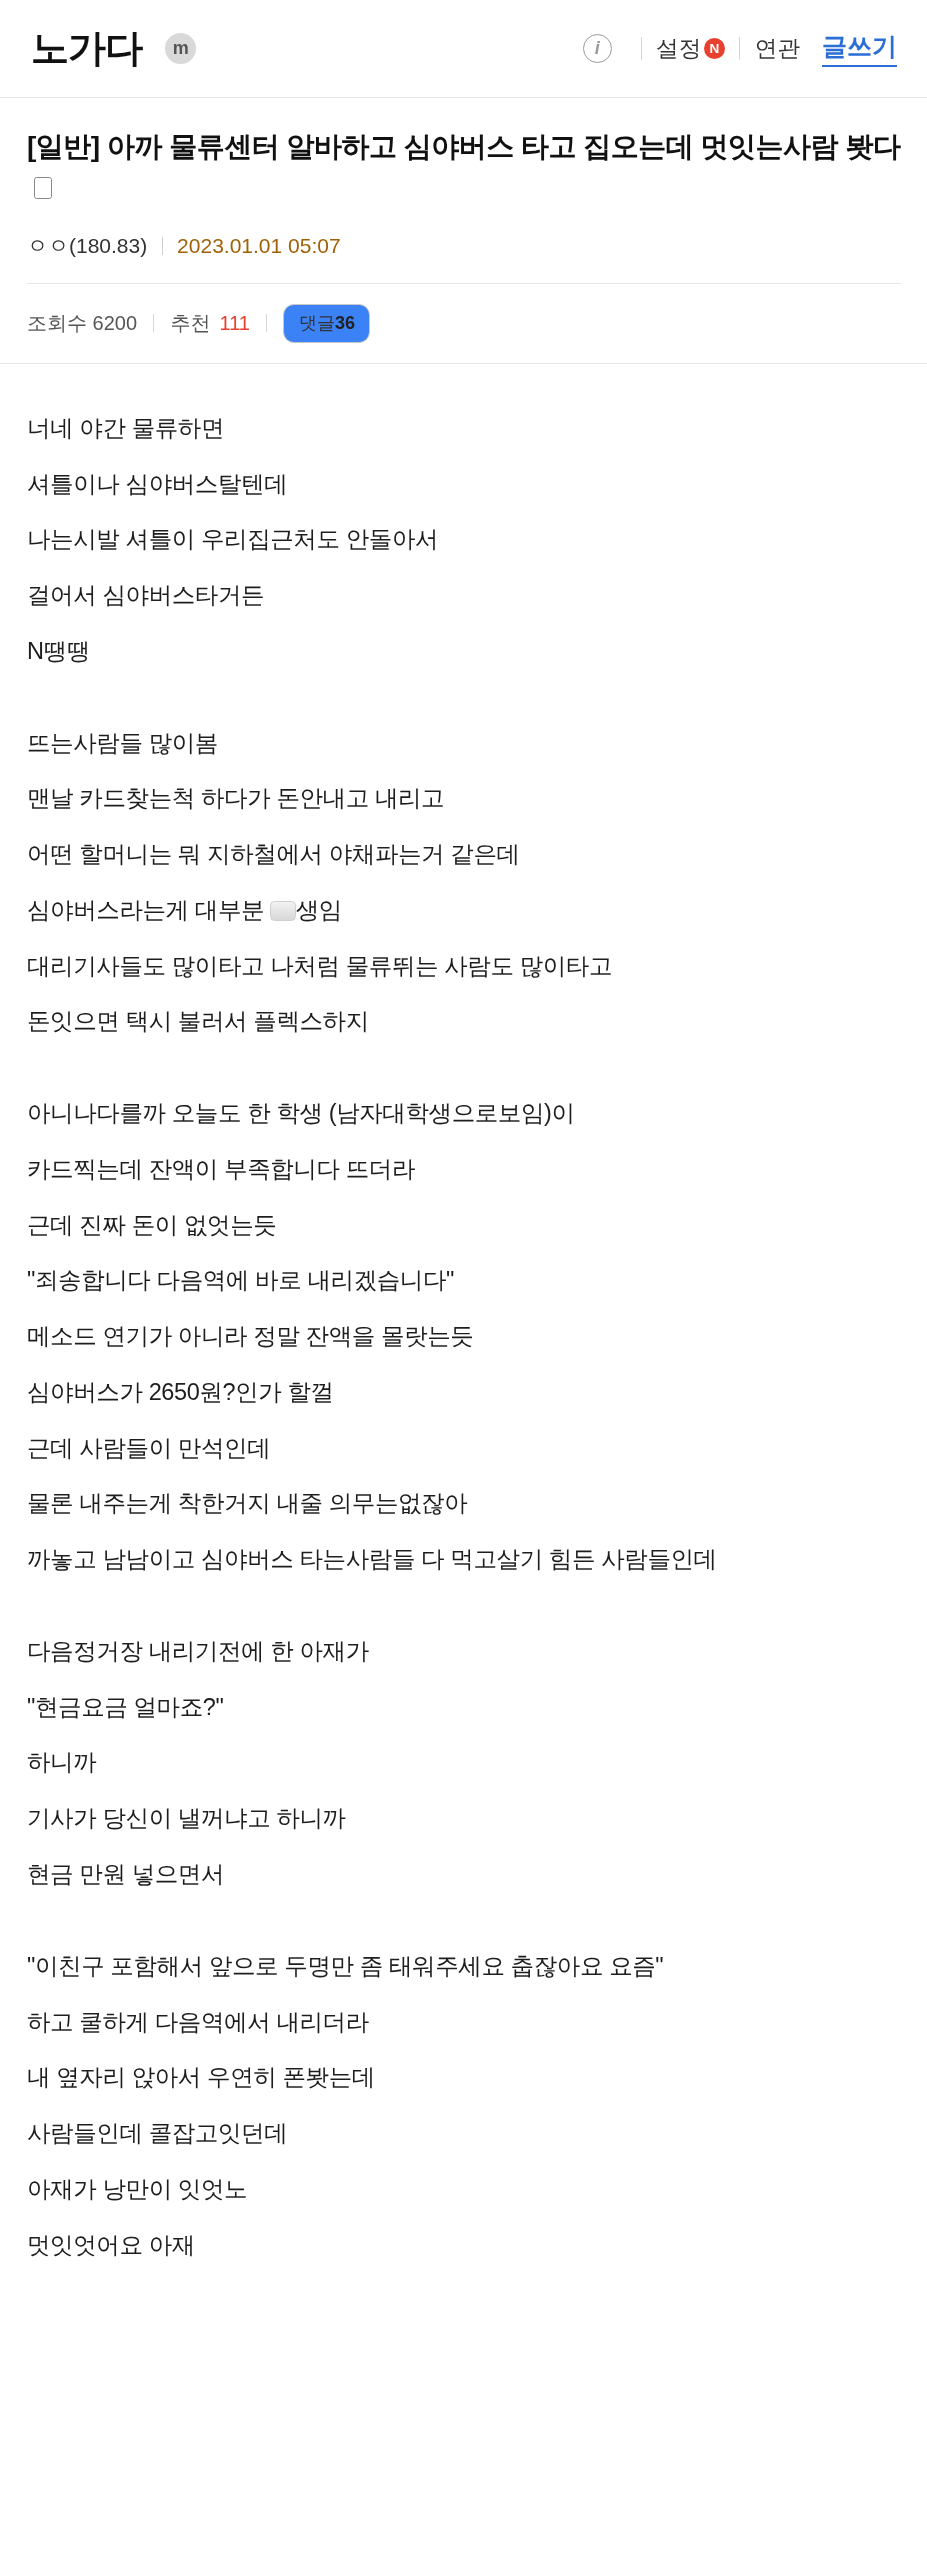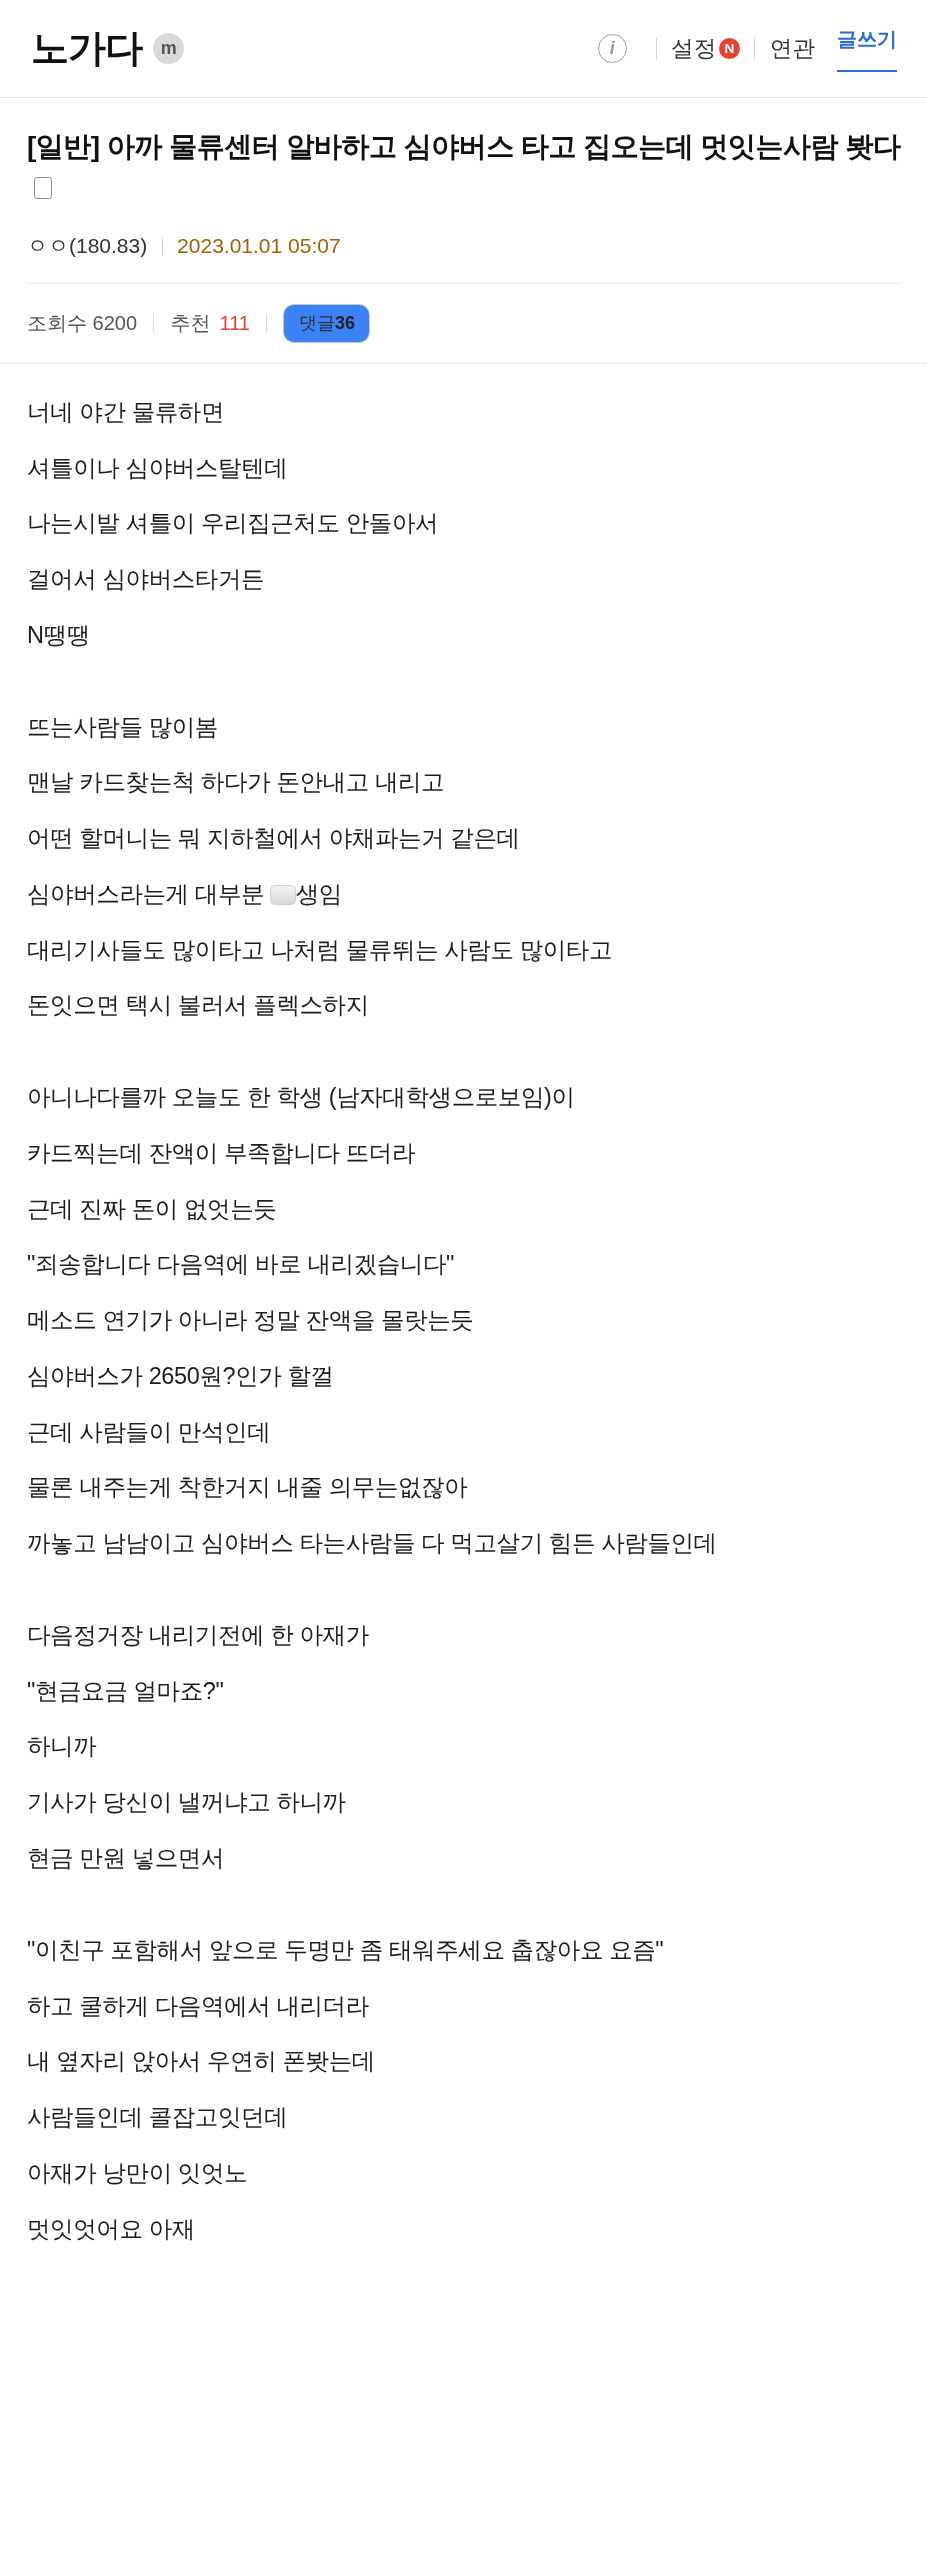--- a/index.html
+++ b/index.html
@@ -26,21 +26,21 @@
     display: flex;
     align-items: center;
     padding: 0 31px;
     box-sizing: border-box;
     border-bottom: 0.9px solid #e6e6e6;
     background: #fff;
   }
   .logo-wrap {
     display: flex;
     align-items: center;
-    gap: 11px;
+    gap: 23px;
   }
   .logo-text {
     font-size: 38px;
     font-weight: bold;
     letter-spacing: -0.9px;
     color: #111;
   }
   .logo-badge {
     width: 31px;
     height: 31px;
@@ -96,24 +96,24 @@
     font-size: 13.6px;
     font-weight: bold;
     display: flex;
     align-items: center;
     justify-content: center;
     margin-left: 2.7px;
   }
   .link-text { font-size: 22.6px; color: #333; }
   .write-btn {
     margin-left: 22px;
-    font-size: 20px;
+    font-size: 25px;
     color: #2b6fd6;
     font-weight: bold;
-    padding-bottom: 17px;
+    padding-bottom: 2px;
     border-bottom: 2.7px solid #2b6fd6;
   }
 
   
   .title-area {
     padding: 29px 27px 0 27px;
   }
   .post-title {
     font-size: 28px;
     line-height: 1.45;
@@ -185,21 +185,21 @@
 
   
   .post-body {
     padding: 31px 27px 36px 27px;
     font-size: 23.5px;
     line-height: 1.52;
     color: #1d1d1d;
     letter-spacing: -0.4px;
   }
   .post-body p {
-    margin: 0 0 20px 0;
+    margin: 16px 0 20px 0;
     white-space: pre-wrap;
   }
   .post-body p.blank {
     margin: 0 0 20px 0;
     height: 16.3px;
   }
   .inline-emoji {
     display: inline-block;
     width: 23.5px;
     height: 18px;

